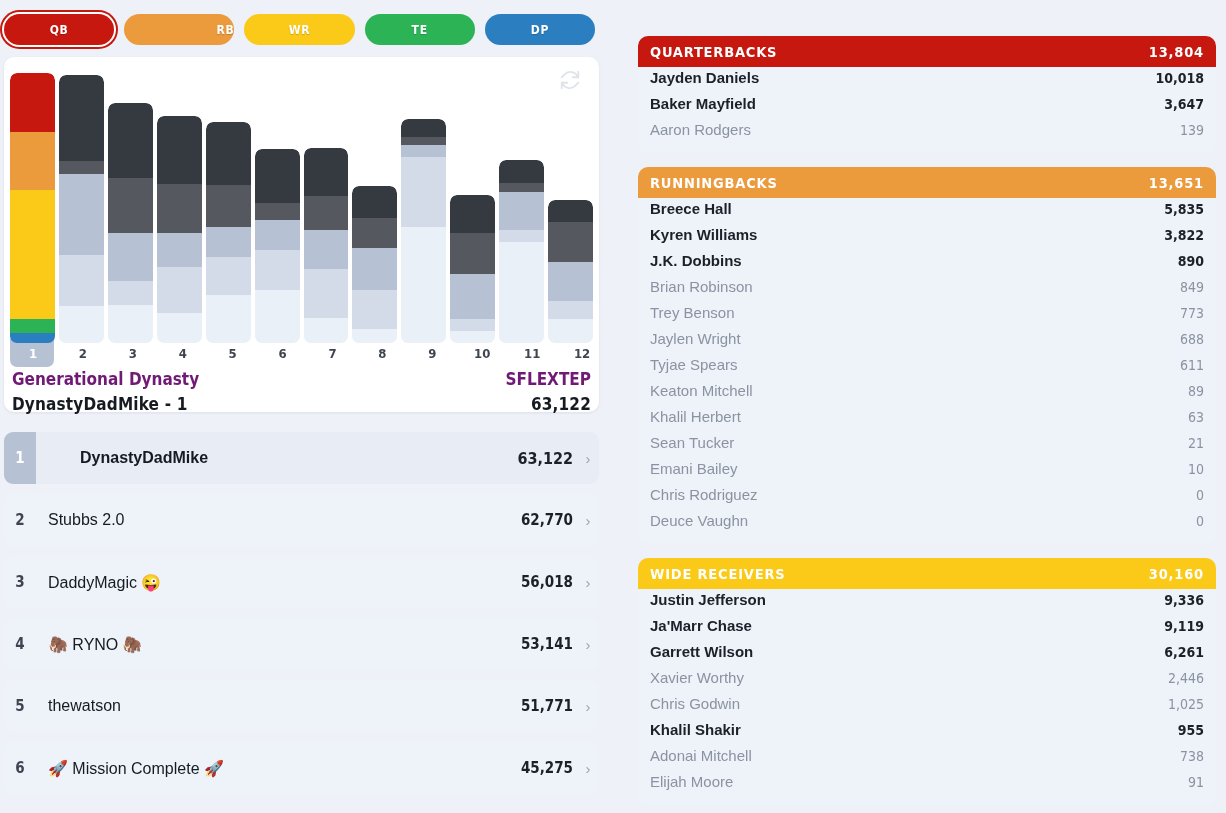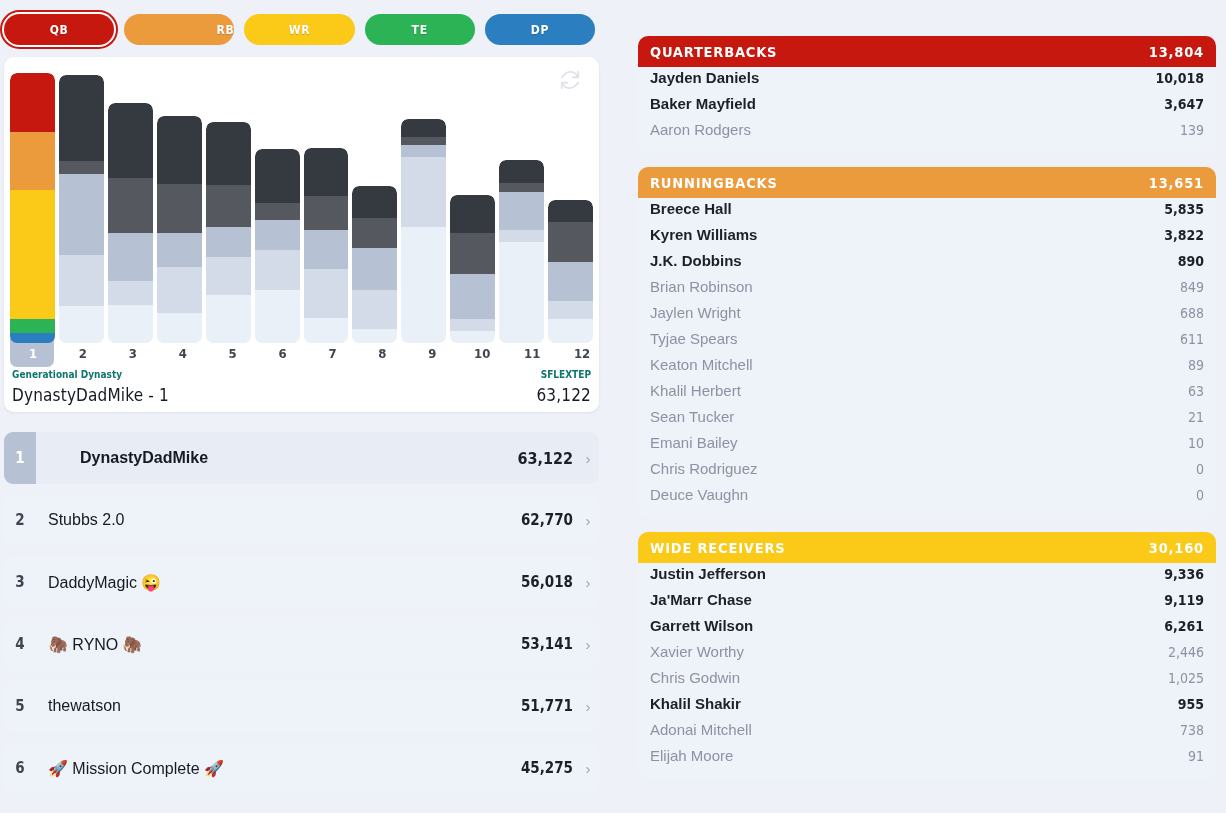--- a/index.html
+++ b/index.html
@@ -53,23 +53,23 @@
   .xtick { flex:1; text-align:center; font-family:"DejaVu Sans Condensed","Liberation Sans Narrow","Liberation Sans",sans-serif;
            font-weight:700; font-size:13px; color:#3f4550; line-height:22px; }
   .xtick.active { color:#fff; }
   .xtick-hl { position:absolute; left:6px; top:282px; width:44px; height:28px; background:#b6c2d4;
               border-bottom-left-radius:7px; border-bottom-right-radius:7px; z-index:0; }
   .xtick-wrap { position:relative; z-index:1; }
 
   .chart-foot { position:absolute; left:8px; right:8px; top:312px; }
   .foot-row { display:flex; justify-content:space-between; align-items:baseline; }
   .foot-sub { font-family:"DejaVu Sans Condensed","Liberation Sans Narrow","Liberation Sans",sans-serif;
-              font-size:10px; color:#0f766e; font-weight:600; }
+              font-size:17px; color:#701a75; font-weight:600; }
   .foot-main { font-family:"DejaVu Sans Condensed","Liberation Sans Narrow","Liberation Sans",sans-serif;
-               font-size:17px; color:#161b22; font-weight:400; margin-top:5px; letter-spacing:.01em; }
+               font-size:17px; color:#161b22; font-weight:700; margin-top:5px; letter-spacing:.01em; }
 
   .standings { margin: 20px 4px 0 4px; display:flex; flex-direction:column; gap:10px; }
   .srow {
     height:52px; background:#eef2f9; border-radius:9px; display:flex; align-items:center;
     overflow:hidden; cursor:pointer;
   }
   .srow.active { background:#e7ecf5; }
   .srank {
     width:32px; min-width:32px; height:52px; display:flex; align-items:center; justify-content:center;
     font-family:"DejaVu Sans Condensed","Liberation Sans Narrow","Liberation Sans",sans-serif;
@@ -359,20 +359,24 @@
           </div>
           <div class="prow starter">
             <span class="pname">J.K. Dobbins</span>
             <span class="pval">890</span>
           </div>
           <div class="prow">
             <span class="pname">Brian Robinson</span>
             <span class="pval">849</span>
           </div>
           <div class="prow">
+            <span class="pname">Trey Benson</span>
+            <span class="pval">773</span>
+          </div>
+          <div class="prow">
             <span class="pname">Jaylen Wright</span>
             <span class="pval">688</span>
           </div>
           <div class="prow">
             <span class="pname">Tyjae Spears</span>
             <span class="pval">611</span>
           </div>
           <div class="prow">
             <span class="pname">Keaton Mitchell</span>
             <span class="pval">89</span>

